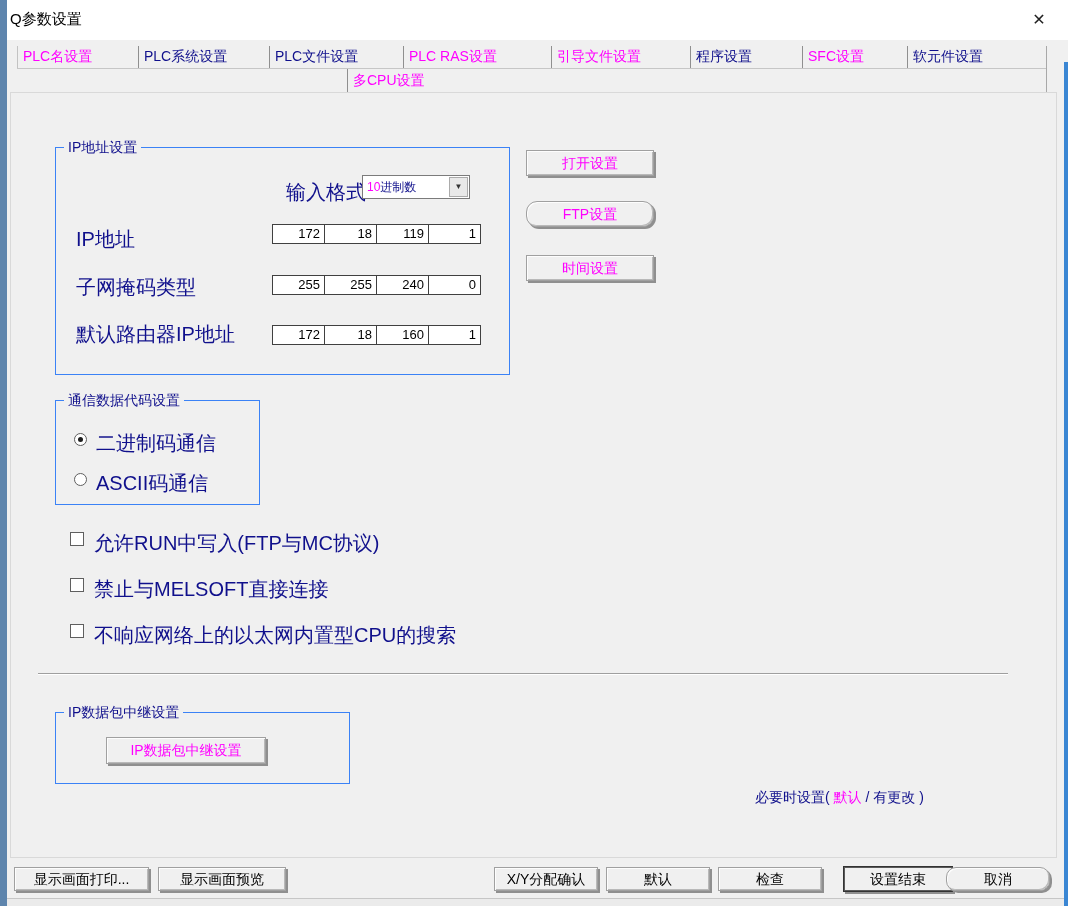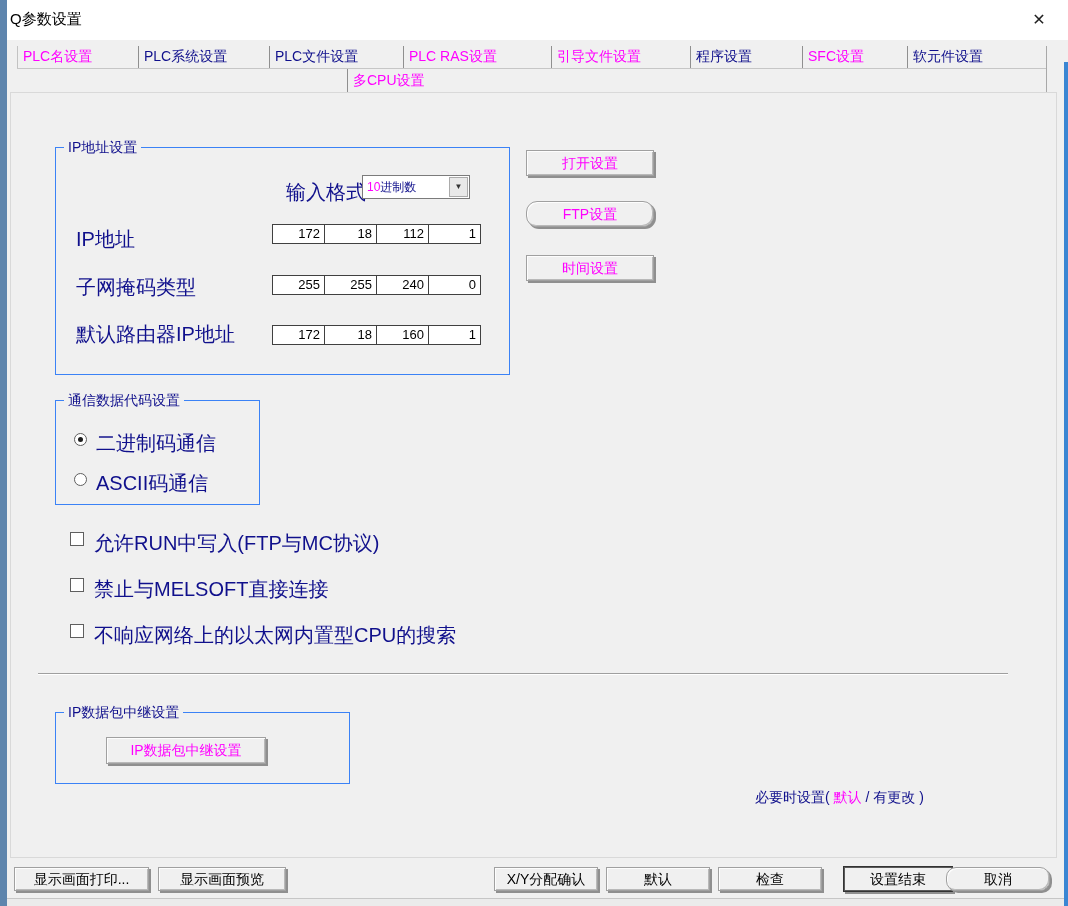--- a/index.html
+++ b/index.html
@@ -93,21 +93,21 @@
     <span class="lbl" style="left:230px;top:31px;">输入格式</span>
     <div class="combo" style="left:306px;top:27px;width:108px;height:24px;">
       <span class="combo-val"><span class="mag">10</span><span class="nav">进制数</span></span>
       <span class="combo-btn">▼</span>
     </div>
 
     <span class="lbl" style="left:20px;top:78px;">IP地址</span>
     <div class="ipcells" style="left:208px;top:76px;">
       <span class="ipcell">172</span>
       <span class="ipcell">18</span>
-      <span class="ipcell">112</span>
+      <span class="ipcell">119</span>
       <span class="ipcell">1</span>
     </div>
 
     <span class="lbl" style="left:20px;top:126px;">子网掩码类型</span>
     <div class="ipcells" style="left:208px;top:127px;">
       <span class="ipcell">255</span>
       <span class="ipcell">255</span>
       <span class="ipcell">240</span>
       <span class="ipcell">0</span>
     </div>

